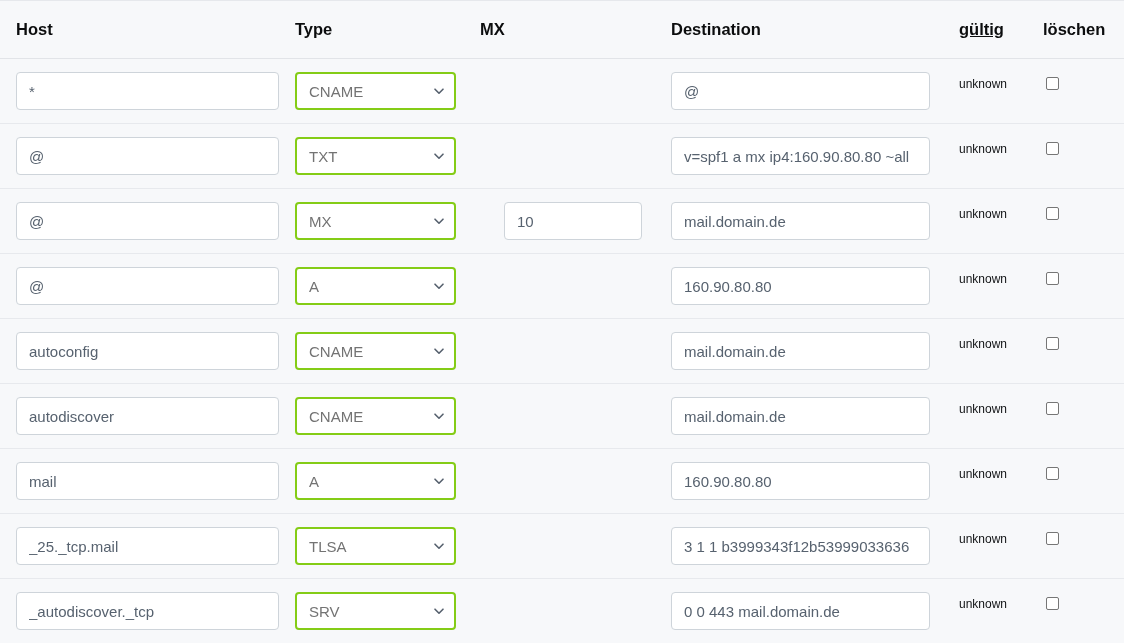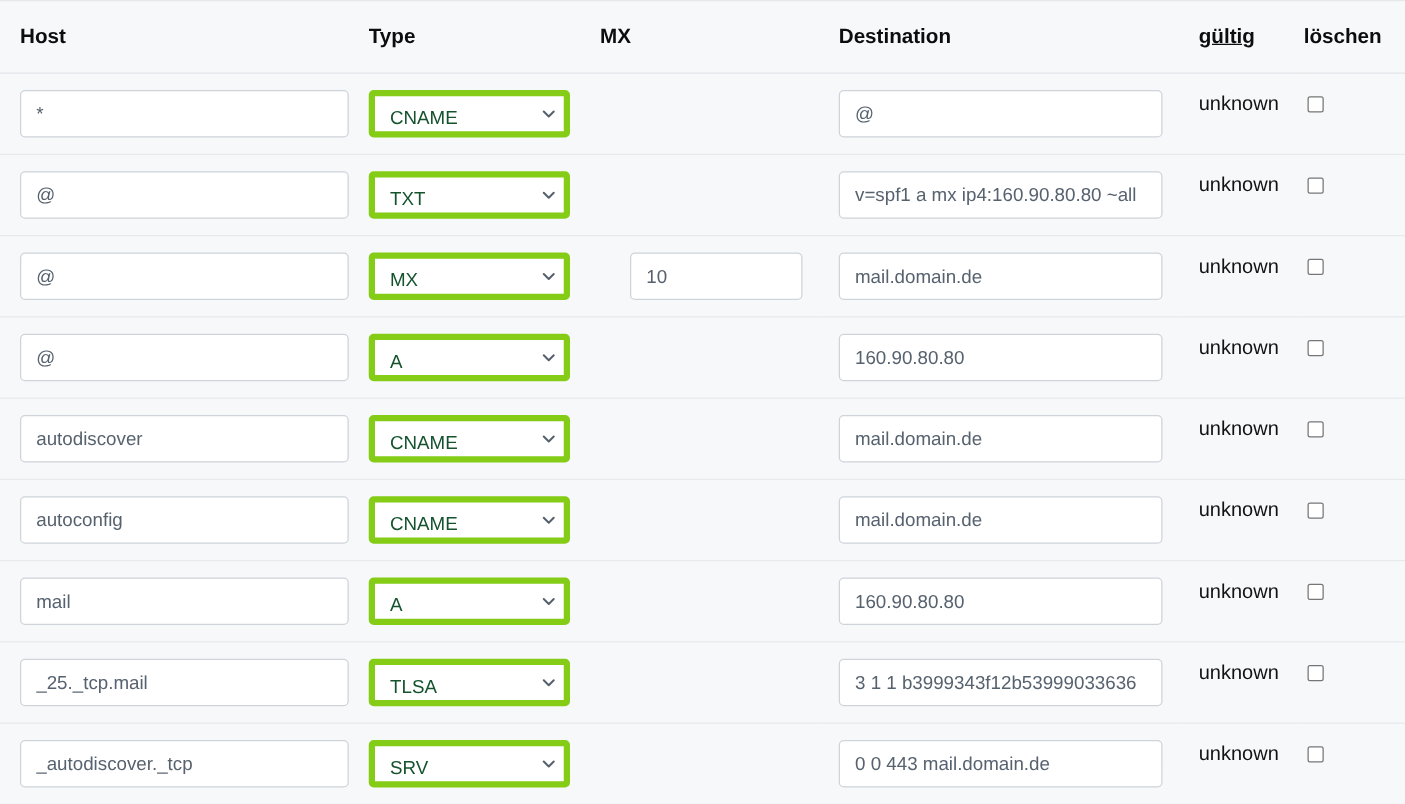--- a/index.html
+++ b/index.html
@@ -84,23 +84,23 @@
   }
   .sel {
     -webkit-appearance: none;
     appearance: none;
     display: block;
     width: 100%;
     height: 38px;
     padding: 0 46px 0 12px;
     font-family: "Liberation Sans", sans-serif;
     font-size: 15px;
-    color: #14532d;
+    color: #737373;
     background: #ffffff;
-    border: 5px solid #84cc16;
+    border: 2px solid #84cc16;
     border-radius: 4px;
     outline: none;
     line-height: 36px;
   }
   .sel-chev {
     position: absolute;
     right: 11px;
     top: 50%;
     transform: translateY(-50%);
     width: 12px; height: 12px;
@@ -111,21 +111,21 @@
 
   .mx-input-wrap { width: 100%; max-width: 170px; padding-left: 24px; }
   .host-input-wrap { width: 100%; max-width: 267px; }
   .dest-input-wrap { width: 100%; max-width: 263px; }
 
   .valid-cell {
     padding: 0 0 0 13px;
     vertical-align: middle;
   }
   .valid-text {
-    font-size: 16px;
+    font-size: 12px;
     color: #111315;
     white-space: nowrap;
     display: block;
     position: relative;
     top: -7px;
   }
 
   .del-cell {
     padding: 0 0 0 8px;
     vertical-align: middle;
@@ -283,50 +283,50 @@
         <td class="valid-cell">
           <span class="valid-text">unknown</span>
         </td>
         <td class="del-cell">
           <input type="checkbox" class="cbx" style="">
         </td>
       </tr>
       <tr>
         <td class="cell-pad-host">
           <div class="host-input-wrap">
+            <input type="text" class="tinput" value="autoconfig" style="">
+          </div>
+        </td>
+        <td class="cell-pad-type">
+          <div class="sel-wrap">
+            <select class="sel"><option value="A">A</option><option value="AAAA">AAAA</option><option value="CNAME" selected="">CNAME</option><option value="MX">MX</option><option value="TXT">TXT</option><option value="SRV">SRV</option><option value="TLSA">TLSA</option><option value="NS">NS</option><option value="CAA">CAA</option></select>
+            <span class="sel-chev">
+              <svg viewBox="0 0 12 12" fill="none" xmlns="http://www.w3.org/2000/svg">
+                <path d="M2 4.2 L6 8.2 L10 4.2" stroke="#55606d" stroke-width="1.6" stroke-linecap="round" stroke-linejoin="round"></path>
+              </svg>
+            </span>
+          </div>
+        </td>
+        <td class="cell-pad-mx"></td>
+        <td class="cell-pad-dest">
+          <div class="dest-input-wrap">
+            <input type="text" class="tinput" value="mail.domain.de" style="">
+          </div>
+        </td>
+        <td class="valid-cell">
+          <span class="valid-text">unknown</span>
+        </td>
+        <td class="del-cell">
+          <input type="checkbox" class="cbx" style="">
+        </td>
+      </tr>
+      <tr>
+        <td class="cell-pad-host">
+          <div class="host-input-wrap">
             <input type="text" class="tinput" value="autodiscover" style="">
-          </div>
-        </td>
-        <td class="cell-pad-type">
-          <div class="sel-wrap">
-            <select class="sel"><option value="A">A</option><option value="AAAA">AAAA</option><option value="CNAME" selected="">CNAME</option><option value="MX">MX</option><option value="TXT">TXT</option><option value="SRV">SRV</option><option value="TLSA">TLSA</option><option value="NS">NS</option><option value="CAA">CAA</option></select>
-            <span class="sel-chev">
-              <svg viewBox="0 0 12 12" fill="none" xmlns="http://www.w3.org/2000/svg">
-                <path d="M2 4.2 L6 8.2 L10 4.2" stroke="#55606d" stroke-width="1.6" stroke-linecap="round" stroke-linejoin="round"></path>
-              </svg>
-            </span>
-          </div>
-        </td>
-        <td class="cell-pad-mx"></td>
-        <td class="cell-pad-dest">
-          <div class="dest-input-wrap">
-            <input type="text" class="tinput" value="mail.domain.de" style="">
-          </div>
-        </td>
-        <td class="valid-cell">
-          <span class="valid-text">unknown</span>
-        </td>
-        <td class="del-cell">
-          <input type="checkbox" class="cbx" style="">
-        </td>
-      </tr>
-      <tr>
-        <td class="cell-pad-host">
-          <div class="host-input-wrap">
-            <input type="text" class="tinput" value="autoconfig" style="">
           </div>
         </td>
         <td class="cell-pad-type">
           <div class="sel-wrap">
             <select class="sel"><option value="A">A</option><option value="AAAA">AAAA</option><option value="CNAME" selected="">CNAME</option><option value="MX">MX</option><option value="TXT">TXT</option><option value="SRV">SRV</option><option value="TLSA">TLSA</option><option value="NS">NS</option><option value="CAA">CAA</option></select>
             <span class="sel-chev">
               <svg viewBox="0 0 12 12" fill="none" xmlns="http://www.w3.org/2000/svg">
                 <path d="M2 4.2 L6 8.2 L10 4.2" stroke="#55606d" stroke-width="1.6" stroke-linecap="round" stroke-linejoin="round"></path>
               </svg>
             </span>

